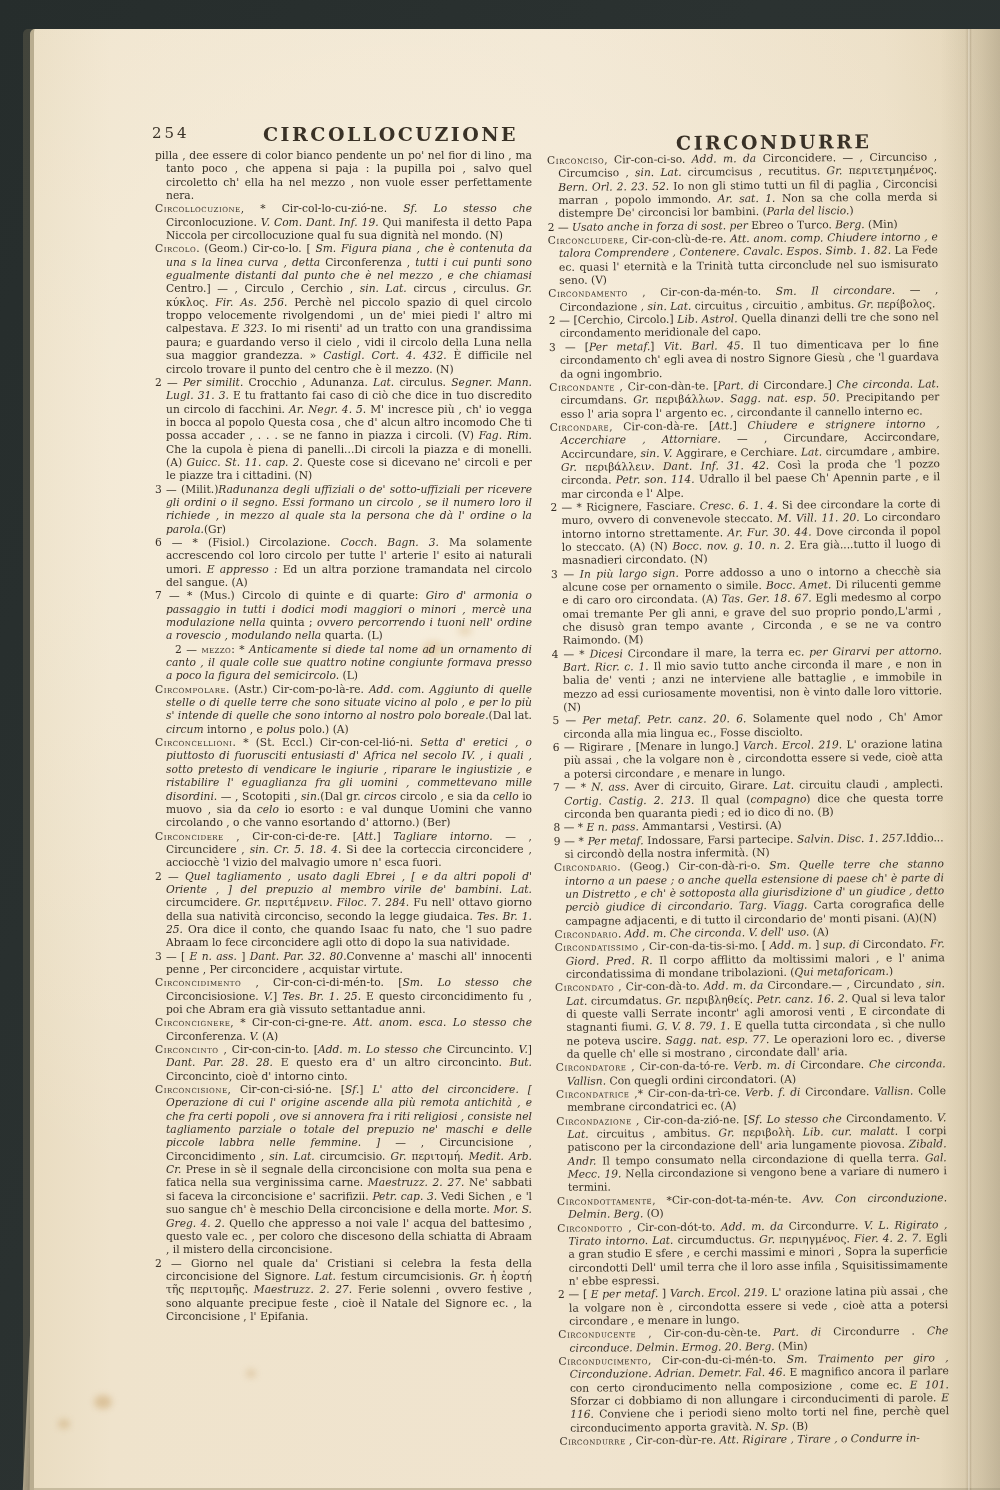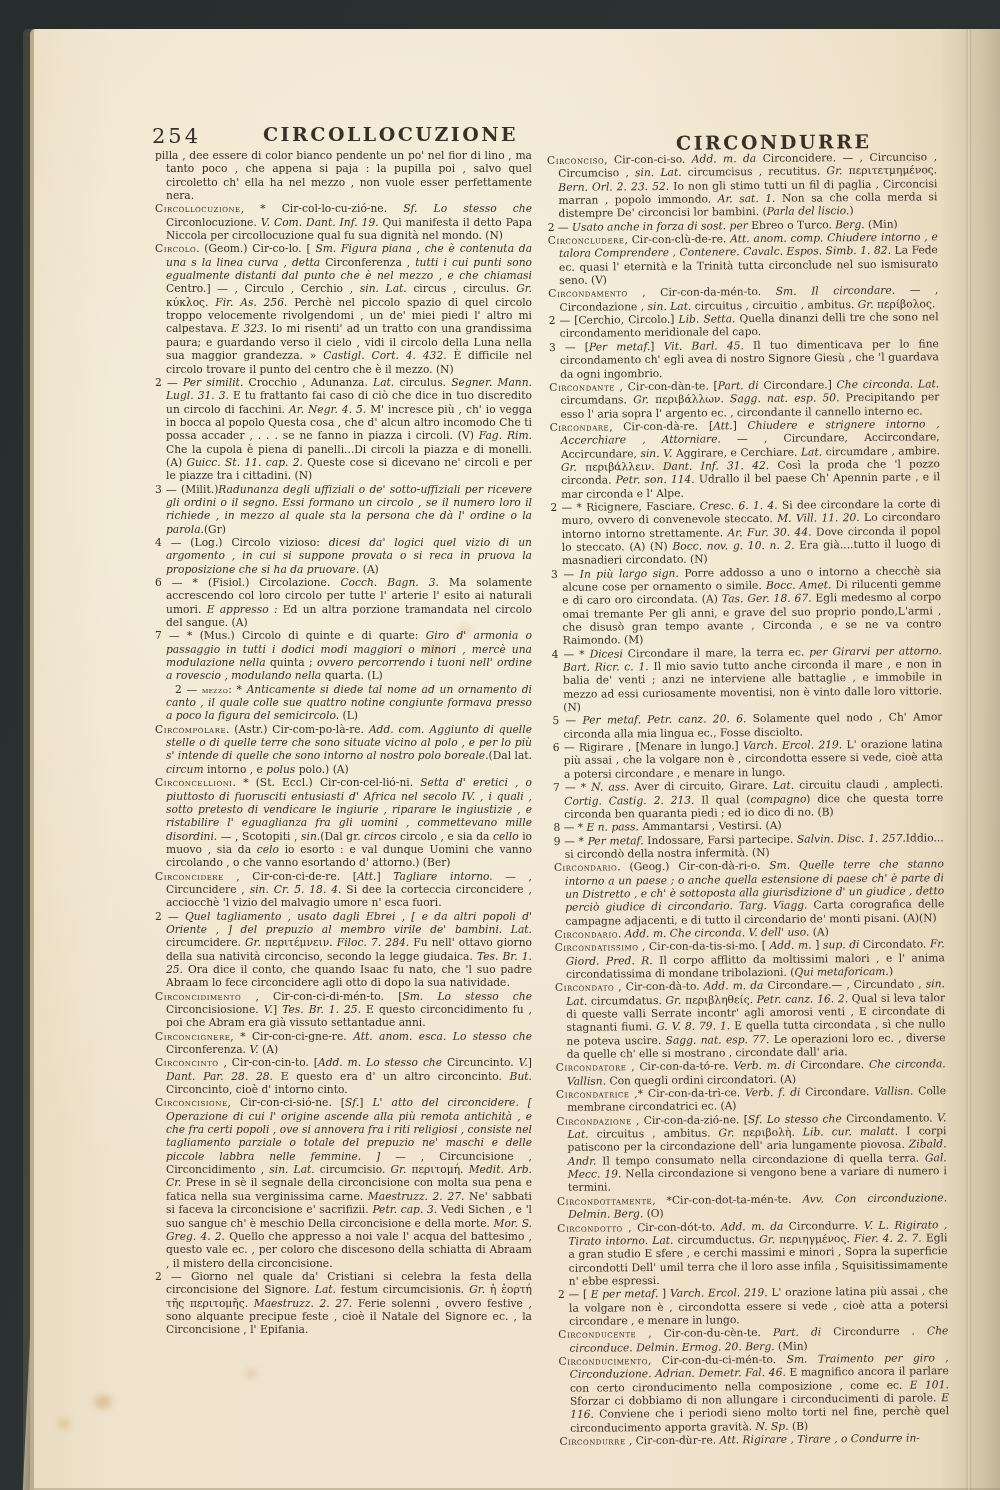--- a/index.html
+++ b/index.html
@@ -44,39 +44,39 @@
   .s2{left:424px;top:596px;width:14px;height:11px;background:rgba(196,150,84,.22);}
   .s3{left:60px;top:1366px;width:18px;height:14px;background:rgba(186,138,70,.35);}
   .s4{left:24px;top:1390px;width:12px;height:10px;background:rgba(186,138,70,.3);}
   .s5{left:212px;top:1340px;width:10px;height:9px;background:rgba(186,138,70,.25);}
   .s6{left:850px;top:210px;width:16px;height:12px;background:rgba(200,160,100,.15);}
   .s7{left:620px;top:430px;width:26px;height:14px;background:rgba(200,160,100,.14);}
 
   
   #textlayer{position:absolute;left:0;top:0;width:1000px;height:1490px;color:#352d24;}
   #page-number{
-    position:absolute;left:152px;top:124px;font-size:21px;letter-spacing:3px;color:#3a3228;
+    position:absolute;left:152px;top:124px;font-size:15px;letter-spacing:3px;color:#3a3228;
   }
   .running-head{position:absolute;font-size:19px;letter-spacing:2.5px;font-weight:bold;
     color:#393126;white-space:nowrap;}
   #head-left{left:263px;top:123px;}
   #head-right{left:676px;top:131px;transform:rotate(-0.5deg);}
 
   .col{
     position:absolute;text-align:justify;
     font-size:10.7px;line-height:13.35px;
     color:#362e25;
     text-rendering:optimizeLegibility;
   }
   #col-left{left:155px;top:149px;width:377px;}
   #col-right{left:547px;top:154px;width:390px;transform:rotate(-0.55deg);transform-origin:0 0;}
   .para{margin:0;padding-left:11px;text-indent:-11px;}
   .para.sub{padding-left:11px;text-indent:9px;}
   .seg-sc{font-variant:small-caps;letter-spacing:.5px;}
-  .seg-b{font-variant:small-caps;letter-spacing:.4px;font-family:Liberation Serif, serif;}
+  .seg-b{font-variant:small-caps;letter-spacing:.4px;}
   .seg-i{font-style:italic;}
 </style>
 </head>
 <body>
 
 <div id="scan">
   <div id="page-stack"></div>
   <div id="paper">
     <div class="stain s1"></div>
     <div class="stain s2"></div>
@@ -92,40 +92,40 @@
   <div id="textlayer">
     <div id="page-number">254</div>
     <div id="head-left" class="running-head">CIRCOLLOCUZIONE</div>
     <div id="head-right" class="running-head">CIRCONDURRE</div>
     <div id="col-left" class="col">
         <p class="para"><span class="seg-n">pilla , dee essere di color bianco pendente un po' nel fior di lino , ma tanto poco , che appena si paja : la pupilla poi , salvo quel circoletto ch' ella ha nel mezzo , non vuole esser perfettamente nera.</span></p>
         <p class="para"><span class="seg-sc">Circollocuzione</span><span class="seg-n">, * Cir-col-lo-cu-zió-ne. </span><span class="seg-i">Sf. Lo stesso che </span><span class="seg-n">Circonlocuzione. </span><span class="seg-i">V. Com. Dant. Inf. 19. </span><span class="seg-n">Qui manifesta il detto Papa Niccola per circollocuzione qual fu sua dignità nel mondo. (N)</span></p>
         <p class="para"><span class="seg-sc">Circolo</span><span class="seg-n">. (Geom.) Cir-co-lo. [ </span><span class="seg-i">Sm. Figura piana , che è contenuta da una s la linea curva , detta </span><span class="seg-n">Circonferenza , </span><span class="seg-i">tutti i cui punti sono egualmente distanti dal punto che è nel mezzo , e che chiamasi </span><span class="seg-n">Centro.] — , Circulo , Cerchio , </span><span class="seg-i">sin. Lat. </span><span class="seg-n">circus , circulus. </span><span class="seg-i">Gr. </span><span class="seg-n">κύκλος. </span><span class="seg-i">Fir. As. 256. </span><span class="seg-n">Perchè nel piccolo spazio di quel circolo troppo velocemente rivolgendomi , un de' miei piedi l' altro mi calpestava. </span><span class="seg-i">E 323. </span><span class="seg-n">Io mi risenti' ad un tratto con una grandissima paura; e guardando verso il cielo , vidi il circolo della Luna nella sua maggior grandezza. » </span><span class="seg-i">Castigl. Cort. 4. 432. </span><span class="seg-n">È difficile nel circolo trovare il punto del centro che è il mezzo. (N)</span></p>
         <p class="para"><span class="seg-n">2 — </span><span class="seg-i">Per similit. </span><span class="seg-n">Crocchio , Adunanza. </span><span class="seg-i">Lat. </span><span class="seg-n">circulus. </span><span class="seg-i">Segner. Mann. Lugl. 31. 3. </span><span class="seg-n">E tu frattanto fai caso di ciò che dice in tuo discredito un circolo di facchini. </span><span class="seg-i">Ar. Negr. 4. 5. </span><span class="seg-n">M' incresce più , ch' io vegga in bocca al popolo Questa cosa , che d' alcun altro incomodo Che ti possa accader , . . . se ne fanno in piazza i circoli. (V) </span><span class="seg-i">Fag. Rim. </span><span class="seg-n">Che la cupola è piena di panelli...Di circoli la piazza e di monelli.(A) </span><span class="seg-i">Guicc. St. 11. cap. 2. </span><span class="seg-n">Queste cose si dicevano ne' circoli e per le piazze tra i cittadini. (N)</span></p>
         <p class="para"><span class="seg-n">3 — (Milit.)</span><span class="seg-i">Radunanza degli uffiziali o de' sotto-uffiziali per ricevere gli ordini o il segno. Essi formano un circolo , se il numero loro il richiede , in mezzo al quale sta la persona che dà l' ordine o la parola.</span><span class="seg-n">(Gr)</span></p>
-        <p class="para"><span class="seg-n">4 — (Log.) Circolo vizioso: </span><span class="seg-i">dicesi da' logici quel vizio di un argomento , in cui si suppone provata o si reca in pruova la proposizione che si ha da pruovare. </span><span class="seg-n">(A)</span></p>
         <p class="para"><span class="seg-n">6 — * (Fisiol.) Circolazione. </span><span class="seg-i">Cocch. Bagn. 3. </span><span class="seg-n">Ma solamente accrescendo col loro circolo per tutte l' arterie l' esito ai naturali umori. </span><span class="seg-i">E appresso : </span><span class="seg-n">Ed un altra porzione tramandata nel circolo del sangue. (A)</span></p>
         <p class="para"><span class="seg-n">7 — * (Mus.) Circolo di quinte e di quarte: </span><span class="seg-i">Giro d' armonia o passaggio in tutti i dodici modi maggiori o minori , mercè una modulazione nella </span><span class="seg-n">quinta ; </span><span class="seg-i">ovvero percorrendo i tuoni nell' ordine a rovescio , modulando nella </span><span class="seg-n">quarta. (L)</span></p>
         <p class="para sub"><span class="seg-n">2 — </span><span class="seg-b">mezzo</span><span class="seg-n">: * </span><span class="seg-i">Anticamente si diede tal nome ad un ornamento di canto , il quale colle sue quattro notine congiunte formava presso a poco la figura del semicircolo. </span><span class="seg-n">(L)</span></p>
         <p class="para"><span class="seg-sc">Circompolare</span><span class="seg-n">. (Astr.) Cir-com-po-là-re. </span><span class="seg-i">Add. com. Aggiunto di quelle stelle o di quelle terre che sono situate vicino al polo , e per lo più s' intende di quelle che sono intorno al nostro polo boreale.</span><span class="seg-n">(Dal lat. </span><span class="seg-i">circum </span><span class="seg-n">intorno , e </span><span class="seg-i">polus </span><span class="seg-n">polo.) (A)</span></p>
         <p class="para"><span class="seg-sc">Circoncellioni</span><span class="seg-n">. * (St. Eccl.) Cir-con-cel-lió-ni. </span><span class="seg-i">Setta d' eretici , o piuttosto di fuorusciti entusiasti d' Africa nel secolo IV. , i quali , sotto pretesto di vendicare le ingiurie , riparare le ingiustizie , e ristabilire l' eguaglianza fra gli uomini , commettevano mille disordini. </span><span class="seg-n">— , Scotopiti , </span><span class="seg-i">sin.</span><span class="seg-n">(Dal gr. </span><span class="seg-i">circos </span><span class="seg-n">circolo , e sia da </span><span class="seg-i">cello </span><span class="seg-n">io muovo , sia da </span><span class="seg-i">celo </span><span class="seg-n">io esorto : e val dunque Uomini che vanno circolando , o che vanno esortando d' attorno.) (Ber)</span></p>
         <p class="para"><span class="seg-sc">Circoncidere</span><span class="seg-n"> , Cir-con-ci-de-re. [</span><span class="seg-i">Att.</span><span class="seg-n">] </span><span class="seg-i">Tagliare intorno. </span><span class="seg-n">— , Circuncidere , </span><span class="seg-i">sin. Cr. 5. 18. 4. </span><span class="seg-n">Si dee la corteccia circoncidere , acciocchè 'l vizio del malvagio umore n' esca fuori.</span></p>
         <p class="para"><span class="seg-n">2 — </span><span class="seg-i">Quel tagliamento , usato dagli Ebrei , [ e da altri popoli d' Oriente , ] del prepuzio al membro virile de' bambini. Lat. </span><span class="seg-n">circumcidere. </span><span class="seg-i">Gr. </span><span class="seg-n">περιτέμνειν. </span><span class="seg-i">Filoc. 7. 284. </span><span class="seg-n">Fu nell' ottavo giorno della sua natività circonciso, secondo la legge giudaica. </span><span class="seg-i">Tes. Br. 1. 25. </span><span class="seg-n">Ora dice il conto, che quando Isaac fu nato, che 'l suo padre Abraam lo fece circoncidere agli otto di dopo la sua natividade.</span></p>
+        <p class="para"><span class="seg-n">3 — [ </span><span class="seg-i">E n. ass. </span><span class="seg-n">] </span><span class="seg-i">Dant. Par. 32. 80.</span><span class="seg-n">Convenne a' maschi all' innocenti penne , Per circoncidere , acquistar virtute.</span></p>
         <p class="para"><span class="seg-sc">Circoncidimento</span><span class="seg-n"> , Cir-con-ci-di-mén-to. [</span><span class="seg-i">Sm. Lo stesso che </span><span class="seg-n">Circoncisiosione. </span><span class="seg-i">V.</span><span class="seg-n">] </span><span class="seg-i">Tes. Br. 1. 25. </span><span class="seg-n">E questo circoncidimento fu , poi che Abram era già vissuto settantadue anni.</span></p>
         <p class="para"><span class="seg-sc">Circoncignere</span><span class="seg-n">, * Cir-con-ci-gne-re. </span><span class="seg-i">Att. anom. esca. Lo stesso che </span><span class="seg-n">Circonferenza. </span><span class="seg-i">V. </span><span class="seg-n">(A)</span></p>
         <p class="para"><span class="seg-sc">Circoncinto</span><span class="seg-n"> , Cir-con-cin-to. [</span><span class="seg-i">Add. m. Lo stesso che </span><span class="seg-n">Circuncinto. </span><span class="seg-i">V.</span><span class="seg-n">] </span><span class="seg-i">Dant. Par. 28. 28. </span><span class="seg-n">E questo era d' un altro circoncinto. </span><span class="seg-i">But. </span><span class="seg-n">Circoncinto, cioè d' intorno cinto.</span></p>
         <p class="para"><span class="seg-sc">Circoncisione</span><span class="seg-n">, Cir-con-ci-sió-ne. [</span><span class="seg-i">Sf.</span><span class="seg-n">] </span><span class="seg-i">L' atto del circoncidere. [ Operazione di cui l' origine ascende alla più remota antichità , e che fra certi popoli , ove si annovera fra i riti religiosi , consiste nel tagliamento parziale o totale del prepuzio ne' maschi e delle piccole labbra nelle femmine. ] </span><span class="seg-n">— , Circuncisione , Circoncidimento , </span><span class="seg-i">sin. Lat. </span><span class="seg-n">circumcisio. </span><span class="seg-i">Gr. </span><span class="seg-n">περιτομή. </span><span class="seg-i">Medit. Arb. Cr. </span><span class="seg-n">Prese in sè il segnale della circoncisione con molta sua pena e fatica nella sua verginissima carne. </span><span class="seg-i">Maestruzz. 2. 27. </span><span class="seg-n">Ne' sabbati si faceva la circoncisione e' sacrifizii. </span><span class="seg-i">Petr. cap. 3. </span><span class="seg-n">Vedi Sichen , e 'l suo sangue ch' è meschio Della circoncisione e della morte. </span><span class="seg-i">Mor. S. Greg. 4. 2. </span><span class="seg-n">Quello che appresso a noi vale l' acqua del battesimo , questo vale ec. , per coloro che discesono della schiatta di Abraam , il mistero della circoncisione.</span></p>
         <p class="para"><span class="seg-n">2 — Giorno nel quale da' Cristiani si celebra la festa della circoncisione del Signore. </span><span class="seg-i">Lat. </span><span class="seg-n">festum circumcisionis. </span><span class="seg-i">Gr. </span><span class="seg-n">ἡ ἑορτή τῆς περιτομῆς. </span><span class="seg-i">Maestruzz. 2. 27. </span><span class="seg-n">Ferie solenni , ovvero festive , sono alquante precipue feste , cioè il Natale del Signore ec. , la Circoncisione , l' Epifania.</span></p>
       </div>
     <div id="col-right" class="col">
         <p class="para"><span class="seg-sc">Circonciso</span><span class="seg-n">, Cir-con-ci-so. </span><span class="seg-i">Add. m. da </span><span class="seg-n">Circoncidere. — , Circunciso , Circumciso , </span><span class="seg-i">sin. Lat. </span><span class="seg-n">circumcisus , recutitus. </span><span class="seg-i">Gr. </span><span class="seg-n">περιτετμημένος. </span><span class="seg-i">Bern. Orl. 2. 23. 52. </span><span class="seg-n">Io non gli stimo tutti un fil di paglia , Circoncisi marran , popolo immondo. </span><span class="seg-i">Ar. sat. 1. </span><span class="seg-n">Non sa che colla merda si distempre De' circoncisi lor bambini. (</span><span class="seg-i">Parla del liscio.</span><span class="seg-n">)</span></p>
         <p class="para"><span class="seg-n">2 — </span><span class="seg-i">Usato anche in forza di sost. per </span><span class="seg-n">Ebreo o Turco. </span><span class="seg-i">Berg. </span><span class="seg-n">(Min)</span></p>
         <p class="para"><span class="seg-sc">Circoncludere</span><span class="seg-n">, Cir-con-clù-de-re. </span><span class="seg-i">Att. anom. comp. Chiudere intorno , e talora Comprendere , Contenere. Cavalc. Espos. Simb. 1. 82. </span><span class="seg-n">La Fede ec. quasi l' eternità e la Trinità tutta circonclude nel suo ismisurato seno. (V)</span></p>
         <p class="para"><span class="seg-sc">Circondamento</span><span class="seg-n"> , Cir-con-da-mén-to. </span><span class="seg-i">Sm. Il circondare. </span><span class="seg-n">— , Circondazione , </span><span class="seg-i">sin. Lat. </span><span class="seg-n">circuitus , circuitio , ambitus. </span><span class="seg-i">Gr. </span><span class="seg-n">περίβολος.</span></p>
-        <p class="para"><span class="seg-n">2 — [Cerchio, Circolo.] </span><span class="seg-i">Lib. Setta. </span><span class="seg-n">Quella dinanzi delli tre che sono nel circondamento meridionale del capo.</span></p>
+        <p class="para"><span class="seg-n">2 — [Cerchio, Circolo.] </span><span class="seg-i">Lib. Astrol. </span><span class="seg-n">Quella dinanzi delli tre che sono nel circondamento meridionale del capo.</span></p>
         <p class="para"><span class="seg-n">3 — [</span><span class="seg-i">Per metaf.</span><span class="seg-n">] </span><span class="seg-i">Vit. Barl. 45. </span><span class="seg-n">Il tuo dimenticava per lo fine circondamento ch' egli avea di nostro Signore Giesù , che 'l guardava da ogni ingombrio.</span></p>
         <p class="para"><span class="seg-sc">Circondante</span><span class="seg-n"> , Cir-con-dàn-te. [</span><span class="seg-i">Part. di </span><span class="seg-n">Circondare.] </span><span class="seg-i">Che circonda. Lat. </span><span class="seg-n">circumdans. </span><span class="seg-i">Gr. </span><span class="seg-n">περιβάλλων. </span><span class="seg-i">Sagg. nat. esp. 50. </span><span class="seg-n">Precipitando per esso l' aria sopra l' argento ec. , circondante il cannello interno ec.</span></p>
         <p class="para"><span class="seg-sc">Circondare</span><span class="seg-n">, Cir-con-dà-re. [</span><span class="seg-i">Att.</span><span class="seg-n">] </span><span class="seg-i">Chiudere e strignere intorno , Accerchiare , Attorniare. </span><span class="seg-n">— , Circundare, Accircondare, Accircundare, </span><span class="seg-i">sin. V. </span><span class="seg-n">Aggirare, e Cerchiare. </span><span class="seg-i">Lat. </span><span class="seg-n">circumdare , ambire. </span><span class="seg-i">Gr. </span><span class="seg-n">περιβάλλειν. </span><span class="seg-i">Dant. Inf. 31. 42. </span><span class="seg-n">Così la proda che 'l pozzo circonda. </span><span class="seg-i">Petr. son. 114. </span><span class="seg-n">Udrallo il bel paese Ch' Apennin parte , e il mar circonda e l' Alpe.</span></p>
         <p class="para"><span class="seg-n">2 — * Ricignere, Fasciare. </span><span class="seg-i">Cresc. 6. 1. 4. </span><span class="seg-n">Si dee circondare la corte di muro, ovvero di convenevole steccato. </span><span class="seg-i">M. Vill. 11. 20. </span><span class="seg-n">Lo circondaro intorno intorno strettamente. </span><span class="seg-i">Ar. Fur. 30. 44. </span><span class="seg-n">Dove circonda il popol lo steccato. (A) (N) </span><span class="seg-i">Bocc. nov. g. 10. n. 2. </span><span class="seg-n">Era già....tutto il luogo di masnadieri circondato. (N)</span></p>
         <p class="para"><span class="seg-n">3 — </span><span class="seg-i">In più largo sign. </span><span class="seg-n">Porre addosso a uno o intorno a checchè sia alcune cose per ornamento o simile. </span><span class="seg-i">Bocc. Amet. </span><span class="seg-n">Di rilucenti gemme e di caro oro circondata. (A) </span><span class="seg-i">Tas. Ger. 18. 67. </span><span class="seg-n">Egli medesmo al corpo omai tremante Per gli anni, e grave del suo proprio pondo,L'armi , che disusò gran tempo avante , Circonda , e se ne va contro Raimondo. (M)</span></p>
         <p class="para"><span class="seg-n">4 — * </span><span class="seg-i">Dicesi </span><span class="seg-n">Circondare il mare, la terra ec. </span><span class="seg-i">per Girarvi per attorno. Bart. Ricr. c. 1. </span><span class="seg-n">Il mio savio tutto anche circonda il mare , e non in balia de' venti ; anzi ne interviene alle battaglie , e immobile in mezzo ad essi curiosamente moventisi, non è vinto dalle loro vittorie.(N)</span></p>
         <p class="para"><span class="seg-n">5 — </span><span class="seg-i">Per metaf. Petr. canz. 20. 6. </span><span class="seg-n">Solamente quel nodo , Ch' Amor circonda alla mia lingua ec., Fosse disciolto.</span></p>
         <p class="para"><span class="seg-n">6 — Rigirare , [Menare in lungo.] </span><span class="seg-i">Varch. Ercol. 219. </span><span class="seg-n">L' orazione latina più assai , che la volgare non è , circondotta essere si vede, cioè atta a potersi circondare , e menare in lungo.</span></p>
         <p class="para"><span class="seg-n">7 — * </span><span class="seg-i">N. ass. </span><span class="seg-n">Aver di circuito, Girare. </span><span class="seg-i">Lat. </span><span class="seg-n">circuitu claudi , amplecti. </span><span class="seg-i">Cortig. Castig. 2. 213. </span><span class="seg-n">Il qual (</span><span class="seg-i">compagno</span><span class="seg-n">) dice che questa torre circonda ben quaranta piedi ; ed io dico di no. (B)</span></p>
         <p class="para"><span class="seg-n">8 — * </span><span class="seg-i">E n. pass. </span><span class="seg-n">Ammantarsi , Vestirsi. (A)</span></p>

